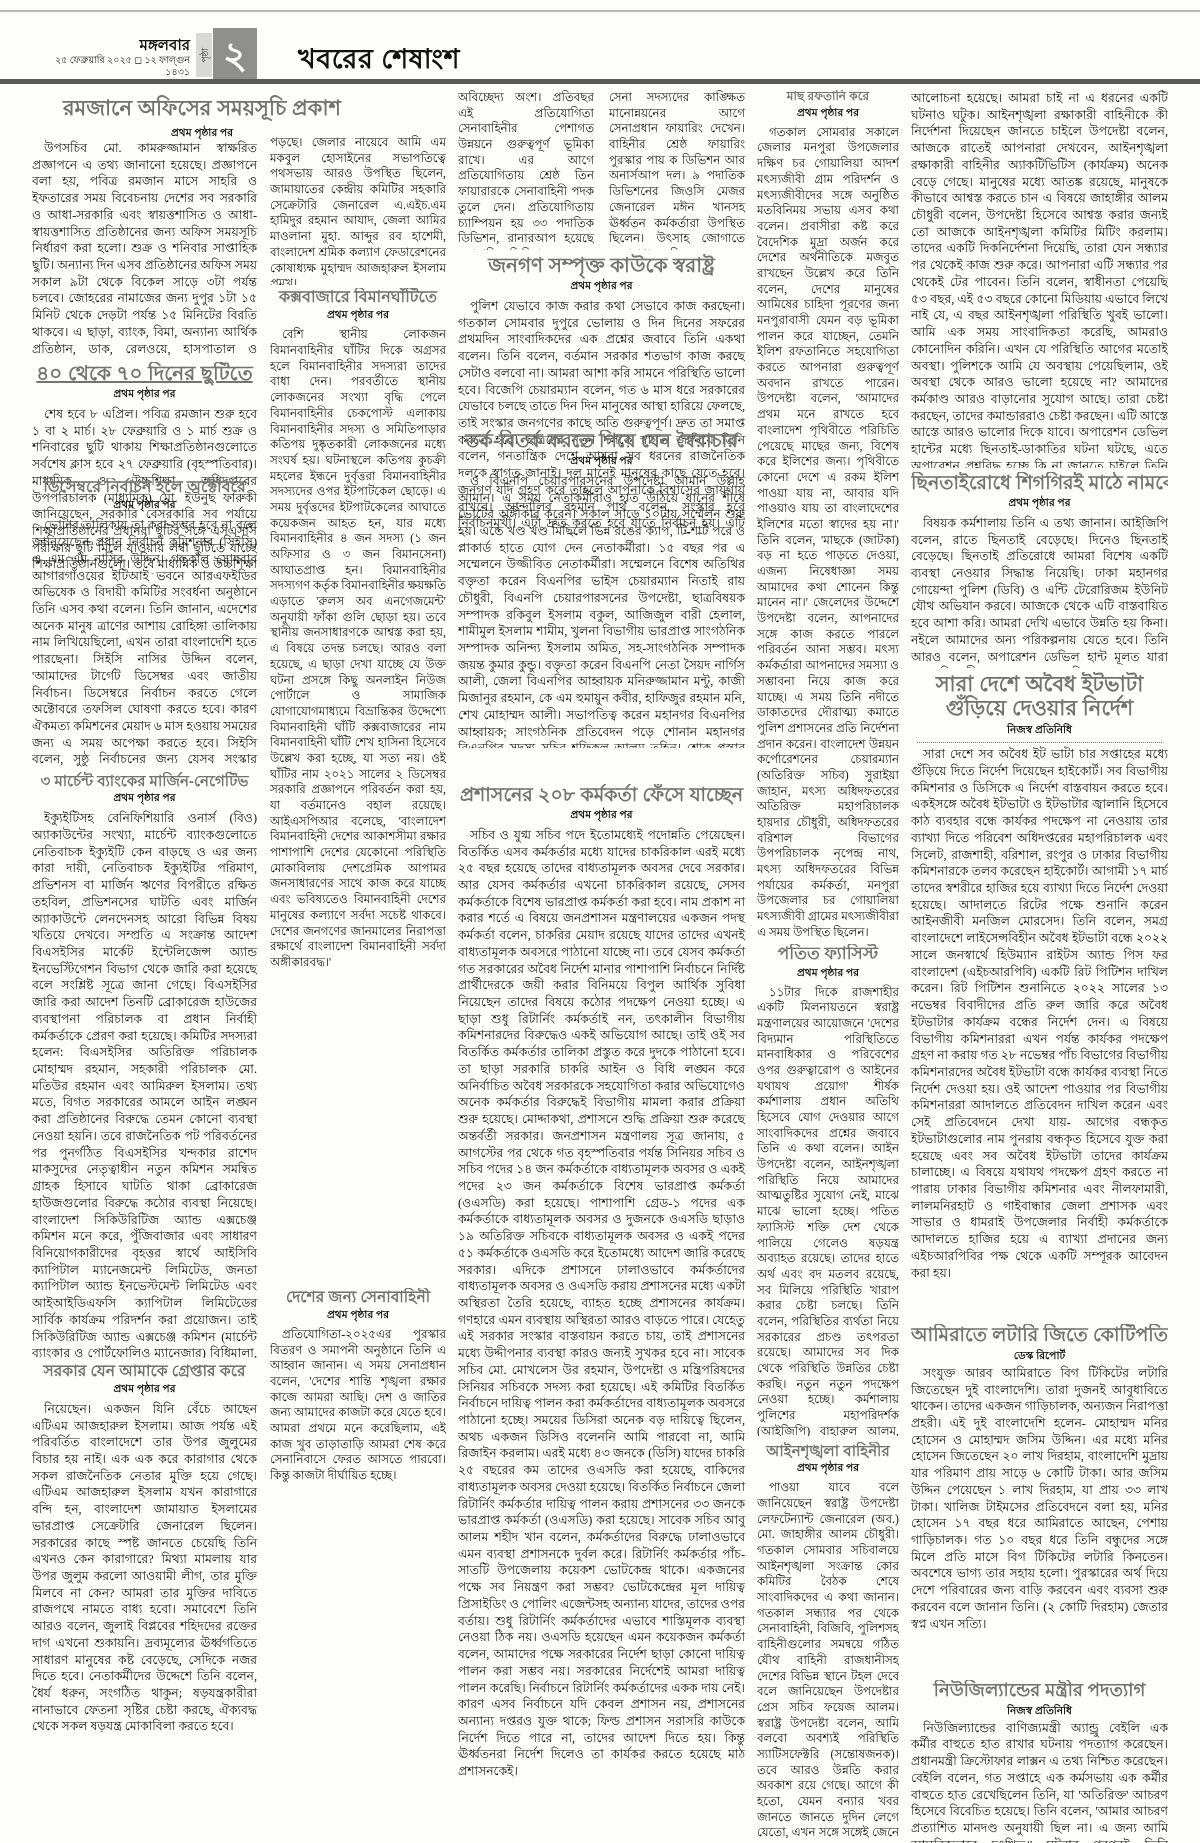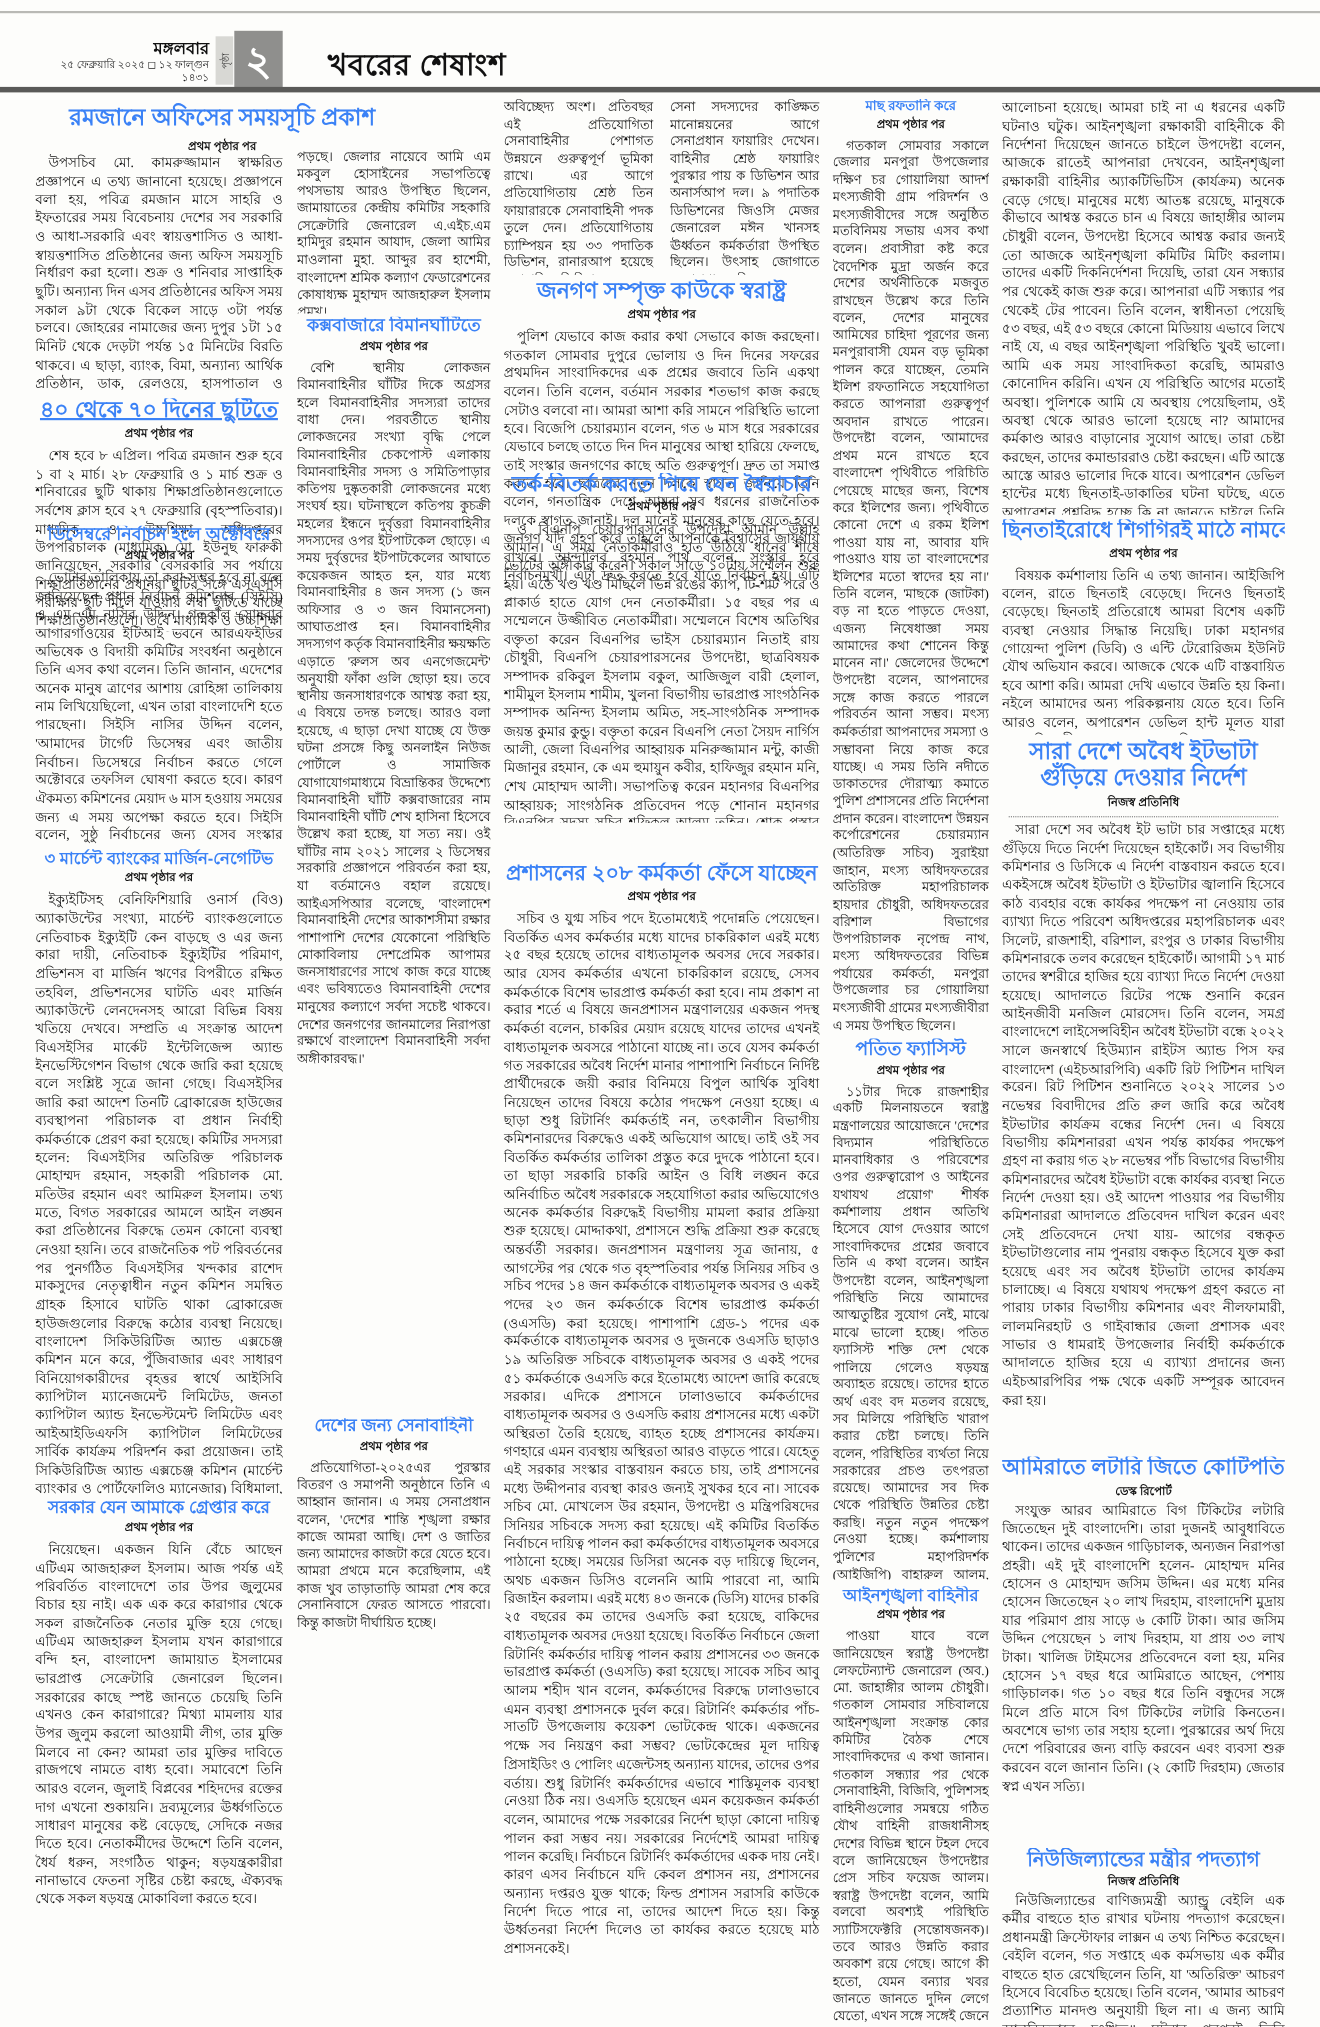--- a/index.html
+++ b/index.html
@@ -21,21 +21,21 @@
   .section-title{position:absolute;left:268px;top:38px;font-size:27px;font-weight:bold;
      font-family:"Liberation Sans",sans-serif;letter-spacing:.5px;margin-left:30px;}
   .masthead-wrap{position:absolute;right:32px;top:26px;text-align:right;}
   .masthead-tag{font-size:8px;color:#333;letter-spacing:.5px;}
   .masthead{font-size:38px;font-weight:900;font-family:"Liberation Sans",sans-serif;line-height:1.05;
      letter-spacing:-1px;}
   
   .col{position:absolute;top:90px;}
   .blk{position:absolute;overflow:hidden;}
   .head{font-family:"Liberation Sans",sans-serif;font-weight:bold;text-align:center;
-     white-space:nowrap;line-height:1.15;color:#3b82f6;}
+     white-space:nowrap;line-height:1.15;color:#737373;}
   .head.wrap{white-space:normal;}
   .kick{font-size:10.5px;font-weight:bold;text-align:center;font-family:"Liberation Sans",sans-serif;
      margin:1px 0 3px 0;}
   .byline{font-size:10.5px;font-weight:bold;text-align:center;font-family:"Liberation Sans",sans-serif;margin:2px 0 0 0;}
   .dotrule{border:none;border-top:1px dotted #777;margin:3px 6px;}
   .body{font-size:12.3px;line-height:1.36;text-align:justify;text-justify:inter-word;}
   .body.first-indent{text-indent:12px;}
   .sm .body{font-size:11.8px;line-height:1.33;}
 </style>
 </head>

